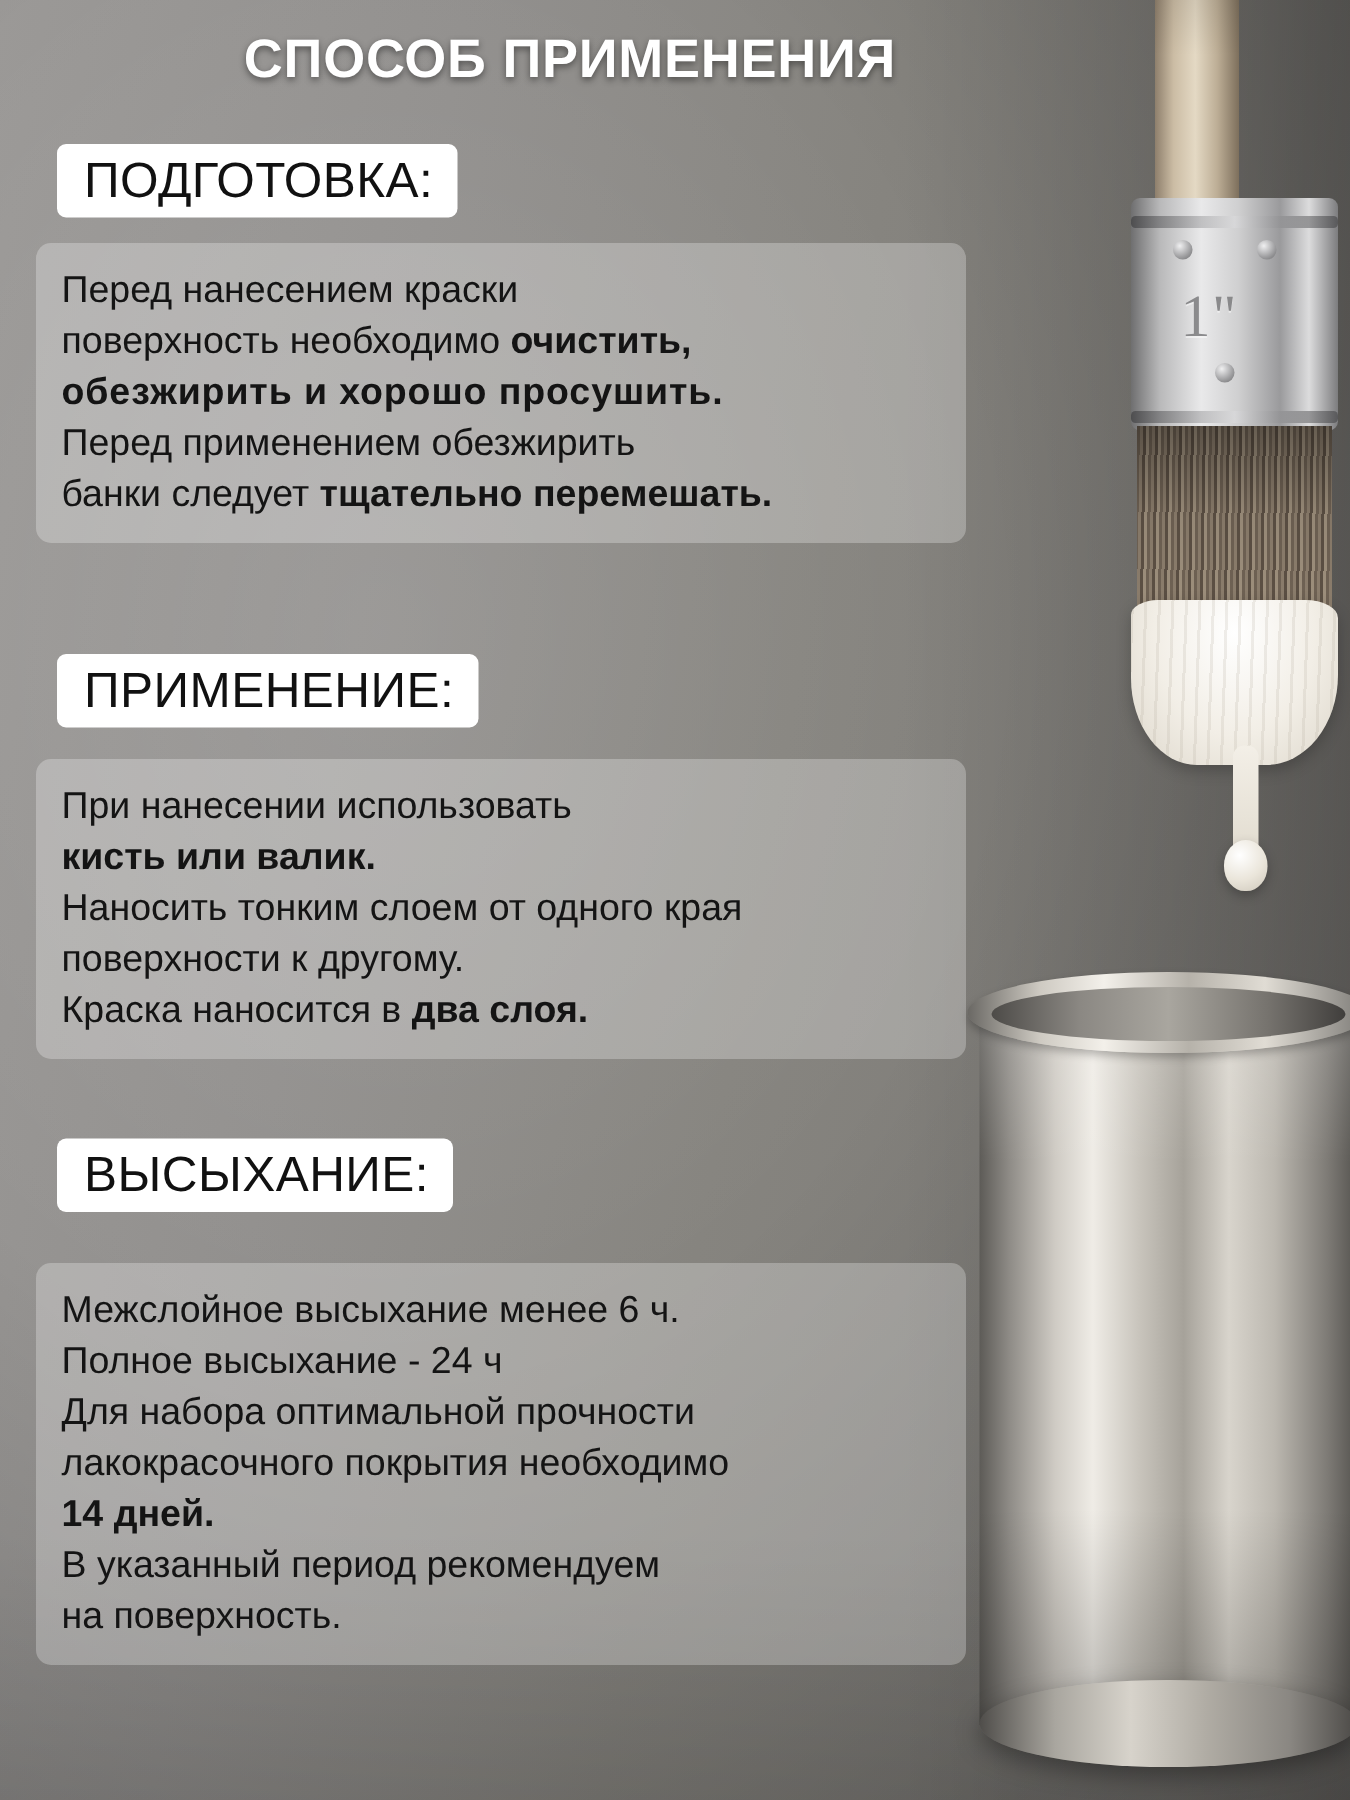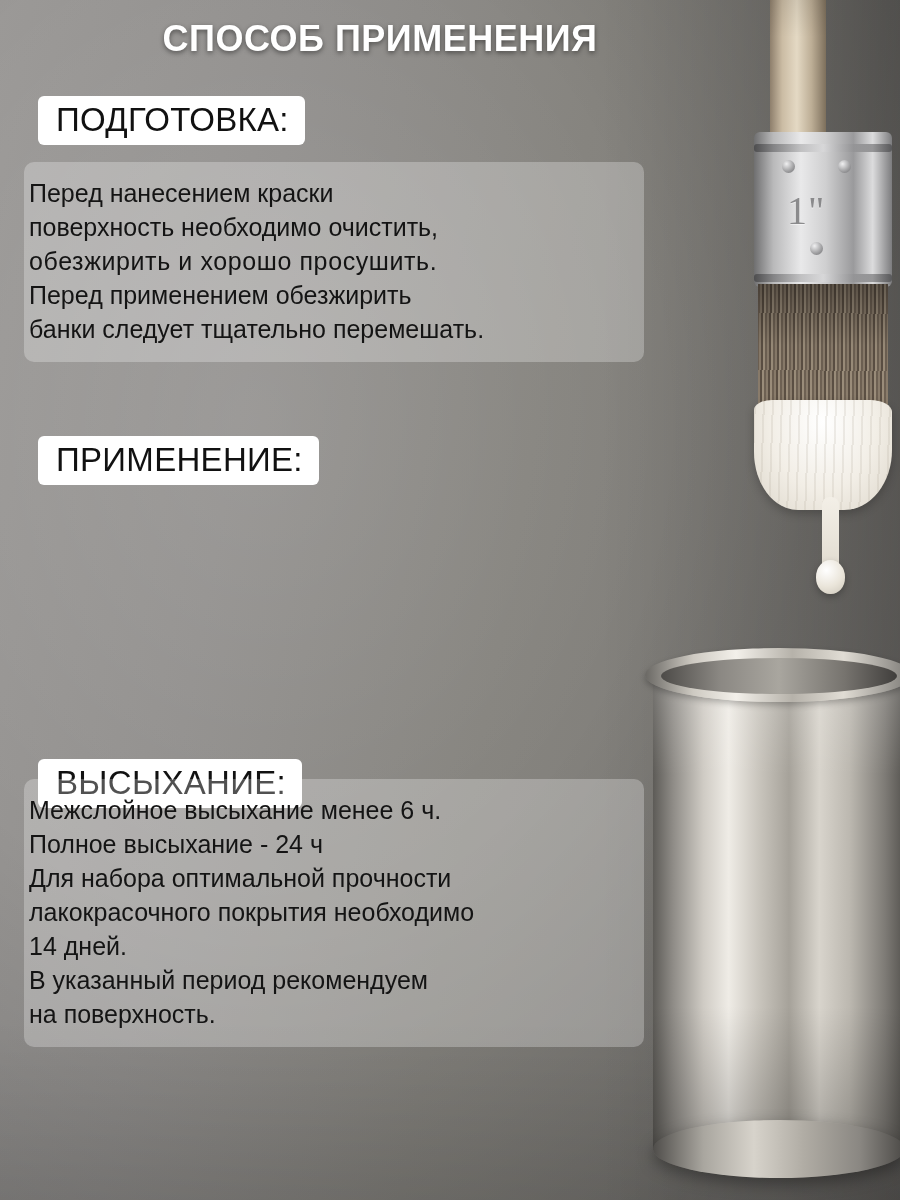--- a/index.html
+++ b/index.html
@@ -265,32 +265,32 @@
   .heading.h2 { left: 38px; top: 436px; }
   .heading.h3 { left: 38px; top: 759px; }
 
   .panel {
     position: absolute;
     background: rgba(255,255,255,0.27);
     border-radius: 10px;
     color: #141414;
     font-size: 25px;
     line-height: 1.36;
-    padding: 14px 18px 16px 5px;
+    padding: 14px 18px 16px 17px;
     box-sizing: border-box;
   }
   .panel.p1 { left: 24px; top: 162px; width: 620px; }
   .panel.p2 { left: 24px; top: 506px; width: 620px; }
-  .panel.p3 { left: 24px; top: 779px; width: 620px; }
+  .panel.p3 { left: 24px; top: 842px; width: 620px; }
 
   .panel p {
     margin: 0;
   }
   .panel b {
-    font-weight: normal;
+    font-weight: bold;
   }
   .sp { letter-spacing: 0.6px; }
 </style>
 </head>
 <body>
 
 <div class="page">
 
   <div class="bg-base"></div>
   <div class="bg-vignette"></div>
@@ -328,20 +328,27 @@
   <div class="heading h1">ПОДГОТОВКА:</div>
   <div class="panel p1">
     <p><span>Перед нанесением краски</span></p>
     <p><span>поверхность  необходимо </span><b>очистить,</b></p>
     <p><b class="sp">обезжирить  и  хорошо  просушить.</b></p>
     <p><span>Перед применением обезжирить</span></p>
     <p><span>банки следует </span><b>тщательно перемешать.</b></p>
   </div>
 
   <div class="heading h2">ПРИМЕНЕНИЕ:</div>
+  <div class="panel p2">
+    <p><span>При нанесении использовать</span></p>
+    <p><b>кисть или валик.</b></p>
+    <p><span>Наносить тонким слоем от одного края</span></p>
+    <p><span>поверхности к другому.</span></p>
+    <p><span>Краска наносится в </span><b>два слоя.</b></p>
+  </div>
 
   <div class="heading h3">ВЫСЫХАНИЕ:</div>
   <div class="panel p3">
     <p><span>Межслойное высыхание менее 6 ч.</span></p>
     <p><span>Полное высыхание - 24 ч</span></p>
     <p><span>Для набора оптимальной прочности</span></p>
     <p><span>лакокрасочного покрытия необходимо</span></p>
     <p><b>14 дней.</b></p>
     <p><span>В указанный период рекомендуем</span></p>
     <p><span>на поверхность.</span></p>

